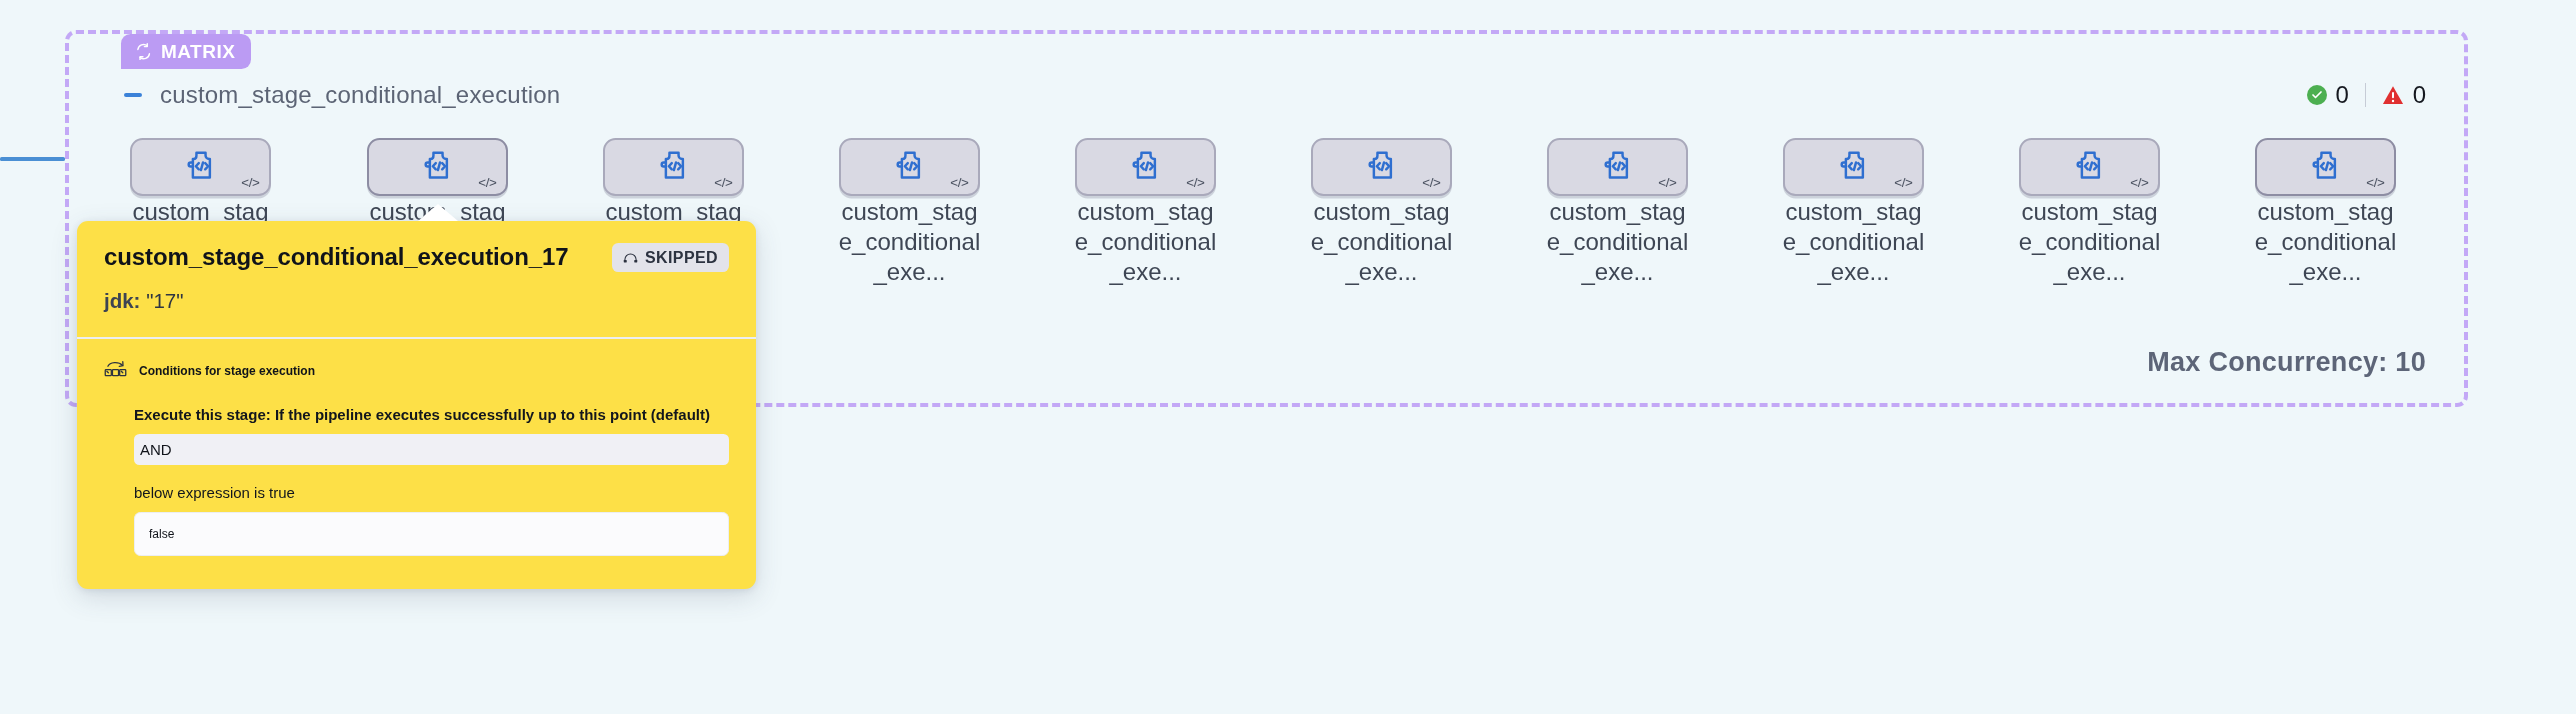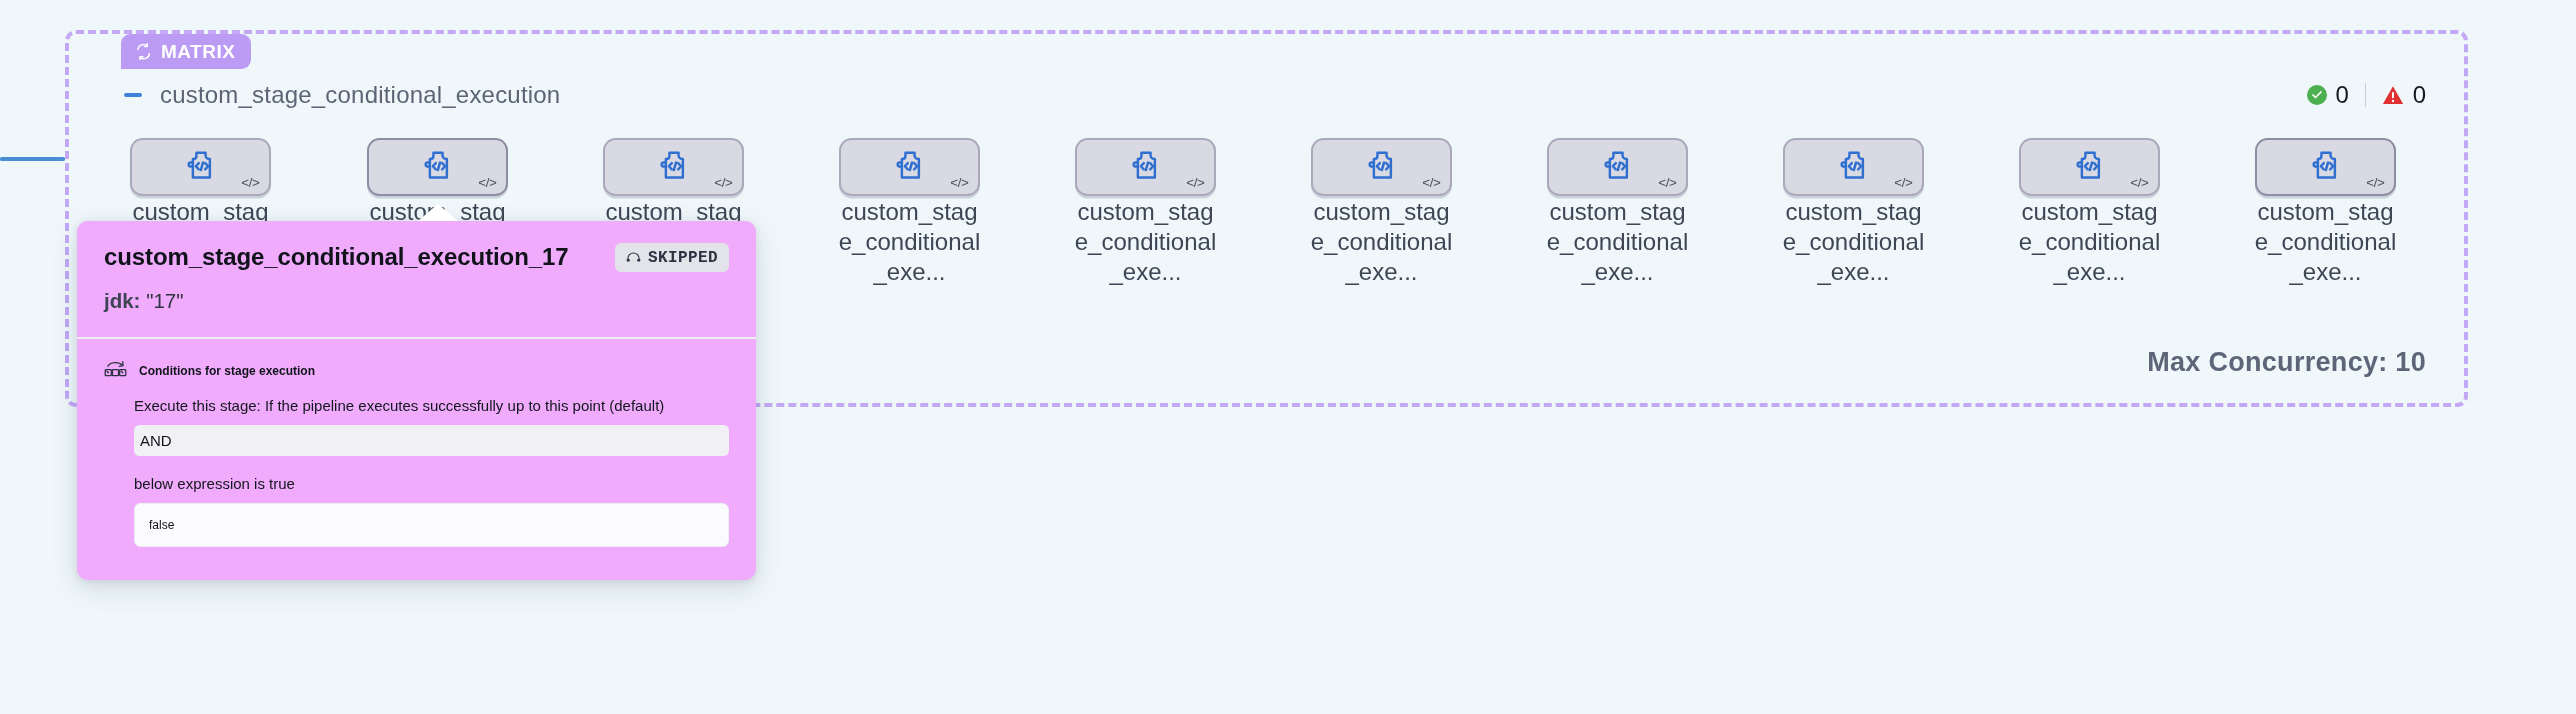--- a/index.html
+++ b/index.html
@@ -106,21 +106,21 @@
   
   .max-concurrency {
     position: absolute; right: 38px; bottom: 25px;
     font-size: 27px; font-weight: 700; color: #5d6578; letter-spacing: 0.3px; margin-top: 16px;
   }
 
   
   .popover {
     position: absolute; left: 77px; top: 221px;
     width: 679px;
-    background: #f0abfc;
+    background: #fde047;
     border-radius: 11px;
     box-shadow: 0 8px 27px rgba(60,70,95,0.17), 0 1.6px 6.3px rgba(60,70,95,0.10);
     z-index: 20;
   }
   .popover-arrow {
     position: absolute; top: -16.6px; left: 341px;
     width: 0; height: 0;
     border-left: 20px solid transparent;
     border-right: 20px solid transparent;
     border-bottom: 17.3px solid #ffffff;
@@ -130,30 +130,29 @@
   .pop-title {
     font-size: 24px; font-weight: 700; color: #10131a; letter-spacing: -0.1px;
   }
   .pop-badge {
     display: inline-flex; align-items: center; gap: 7px;
     background: #e3e3ea; color: #2c3240;
     border-radius: 6.3px;
     padding: 5.5px 11px;
     font-size: 16px; font-weight: 700; letter-spacing: 0.4px;
     white-space: nowrap;
-    font-family: Liberation Mono, monospace;
   }
   .pop-sub { margin-top: 17.3px; font-size: 20.5px; color: #2f3542; }
   .pop-sub .k { font-weight: 700; color: #3d4452; }
   .pop-sub .v { color: #2f3542; }
   .pop-divider { height: 1.6px; background: #eceef2; }
   .pop-body { padding: 20.5px 27px 33px 27px; }
   .cond-head { display: flex; align-items: center; gap: 12px; }
   .cond-title { font-size: 12px; font-weight: 700; color: #10131a; }
-  .cond-desc { margin-top: 14px; margin-left: 30px; font-size: 15px; color: #12161d; }
+  .cond-desc { margin-top: 23px; margin-left: 30px; font-size: 15px; color: #12161d; font-weight: bold; }
   .field-filled {
     margin-top: 11px; margin-left: 30px;
     background: #f0f0f5; border-radius: 5.5px;
     padding: 7px 6px;
     font-size: 15px; color: #10131a;
   }
   .cond-note { margin-top: 19px; margin-left: 30px; font-size: 15px; color: #12161d; }
   .field-boxed {
     margin-top: 11px; margin-left: 30px;
     background: #fbfbfd; border: 1.6px solid #eceef2; border-radius: 6.3px;

